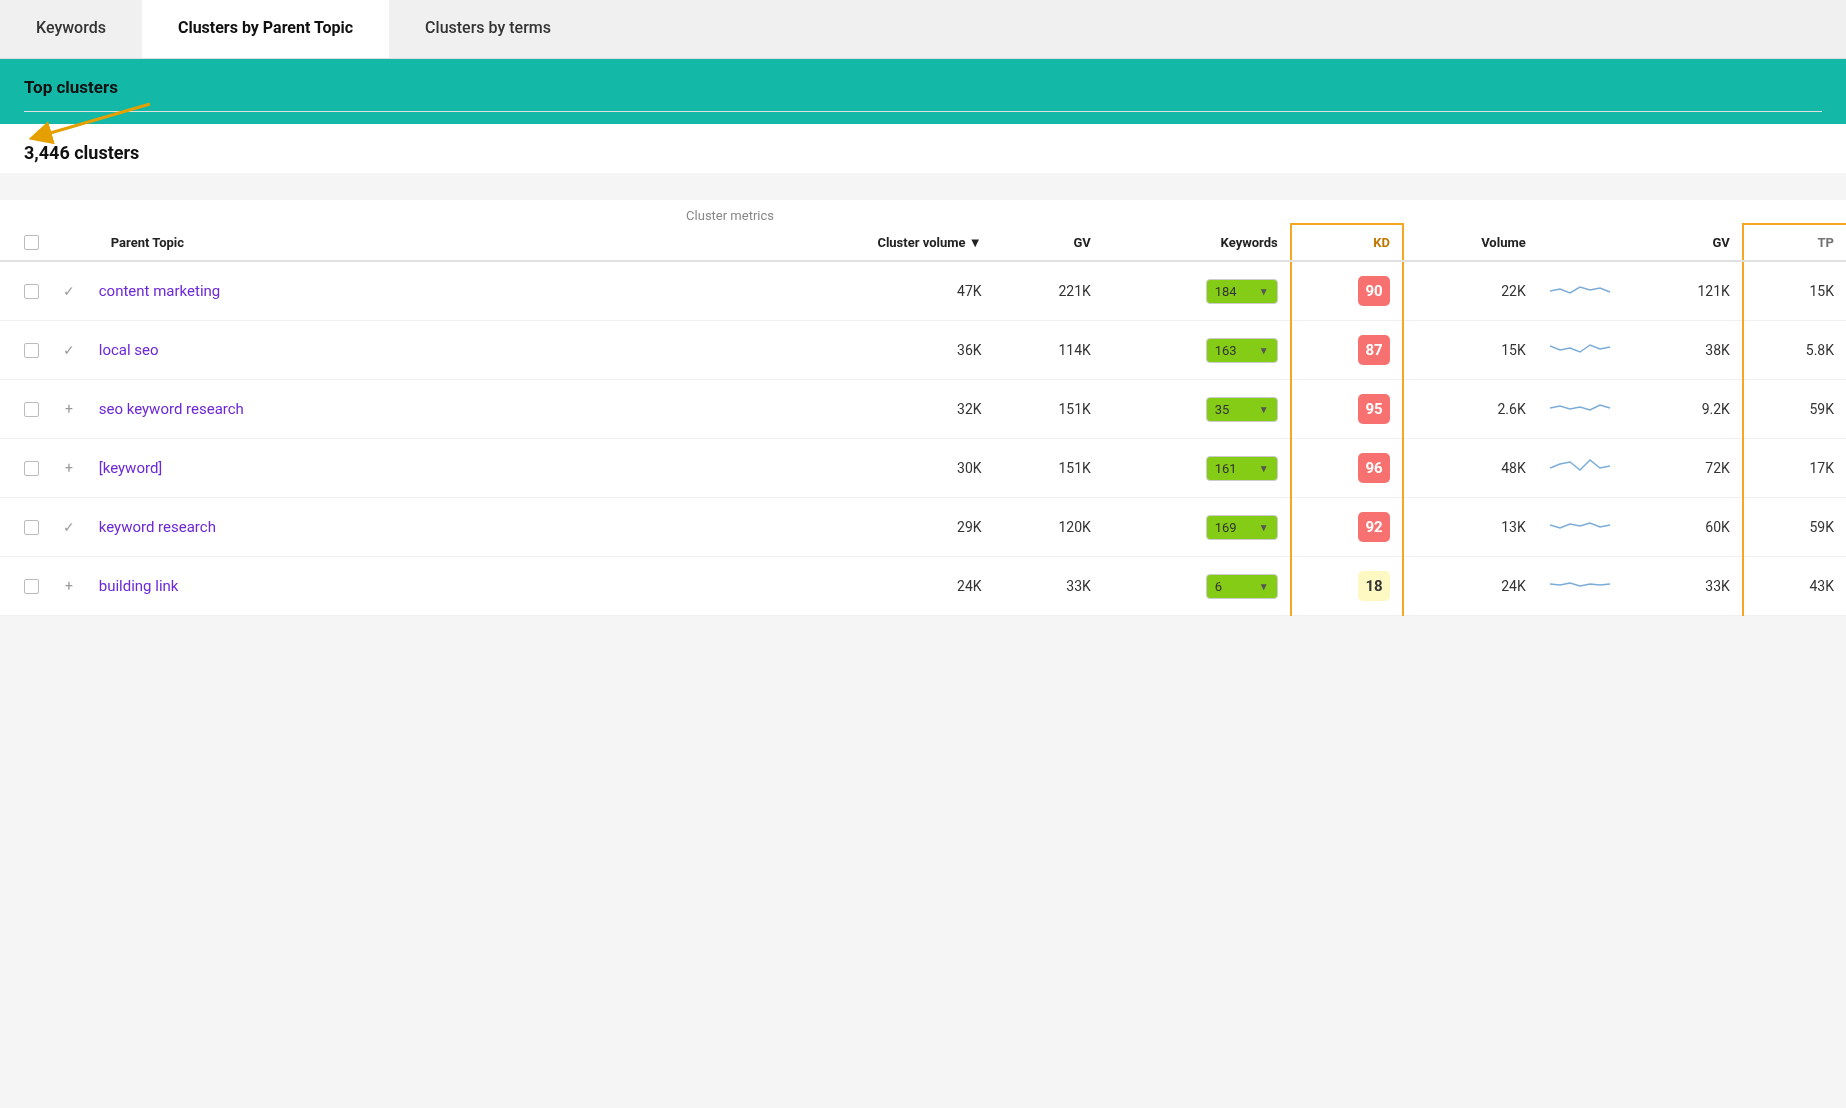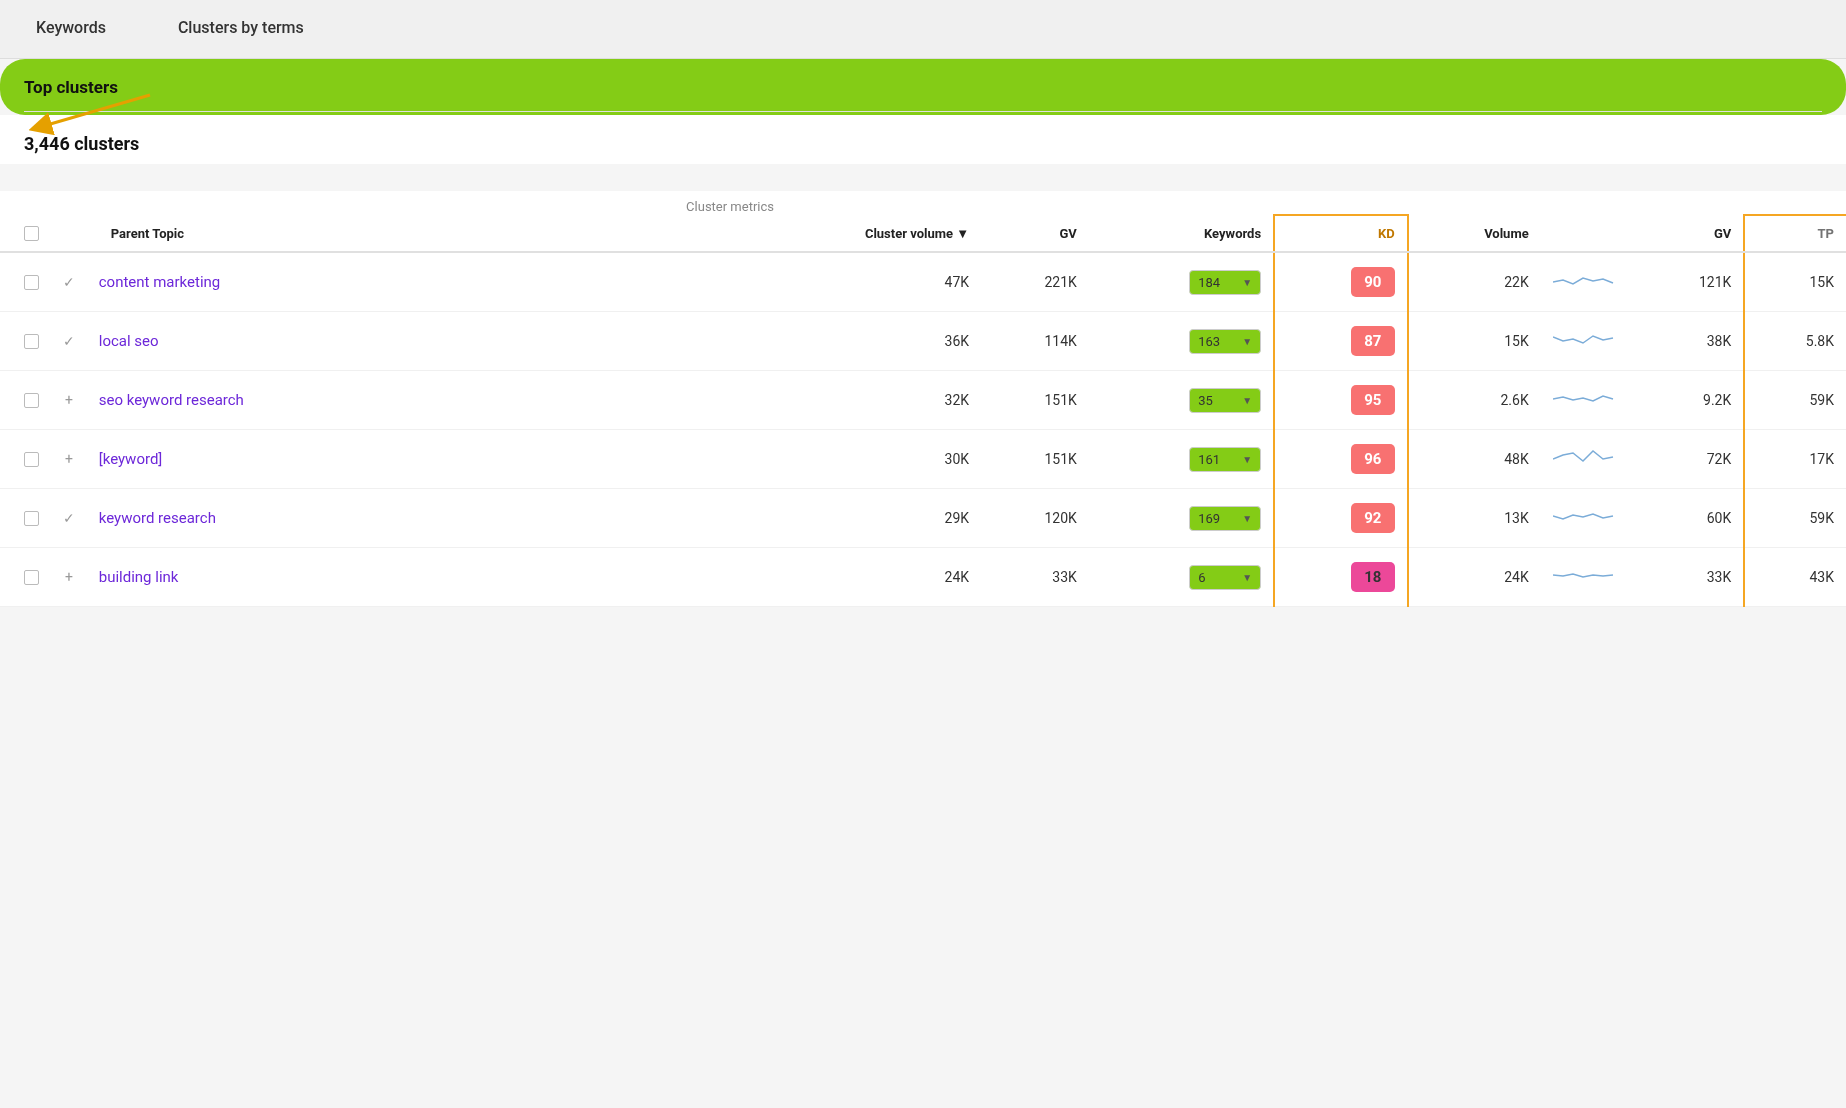--- a/index.html
+++ b/index.html
@@ -31,23 +31,22 @@
     .tab.active {
       background: #fff;
       border-bottom: 3px solid transparent;
       font-weight: 700;
       color: #111;
       position: relative;
     }
 
     
     .top-clusters-section {
-      background: #84cc16;
-      padding: 18px 24px 3px 24px;
-      border-radius: 25px;
+      background: #14b8a6;
+      padding: 18px 24px 12px 24px;
     }
     .top-clusters-title {
       font-size: 17px;
       font-weight: 700;
       color: #111;
       padding-bottom: 14px;
       border-bottom: 1px solid #e0e0e0;
     }
 
     
@@ -158,29 +157,29 @@
     tbody td.td-topic a {
       color: #6d28d9;
       text-decoration: none;
       font-size: 15px;
     }
 
     .kd-badge {
       display: inline-flex;
       align-items: center;
       justify-content: center;
-      width: 44px;
+      width: 32px;
       height: 30px;
       border-radius: 5px;
       font-weight: 700;
       font-size: 15px;
       color: #fff;
     }
     .kd-red { background: #f87171; }
-    .kd-green { background: #ec4899; color: #333; }
+    .kd-green { background: #fef9c3; color: #333; }
 
     .keywords-dropdown {
       display: inline-flex;
       align-items: center;
       justify-content: space-between;
       border: 1px solid #ccc;
       border-radius: 4px;
       padding: 4px 8px;
       min-width: 72px;
       font-size: 13px;
@@ -225,20 +224,21 @@
       background: #fff;
       cursor: pointer;
       vertical-align: middle;
     }
   </style>
 </head>
 <body>
 
 <div class="tabs-bar">
   <div class="tab">Keywords</div>
+  <div class="tab active">Clusters by Parent Topic</div>
   <div class="tab">Clusters by terms</div>
 </div>
 
 <div class="top-clusters-section">
   <div class="top-clusters-title">Top clusters</div>
 </div>
 
 <div class="clusters-count-row">
   <span class="clusters-count-text">3,446 clusters</span>
 

